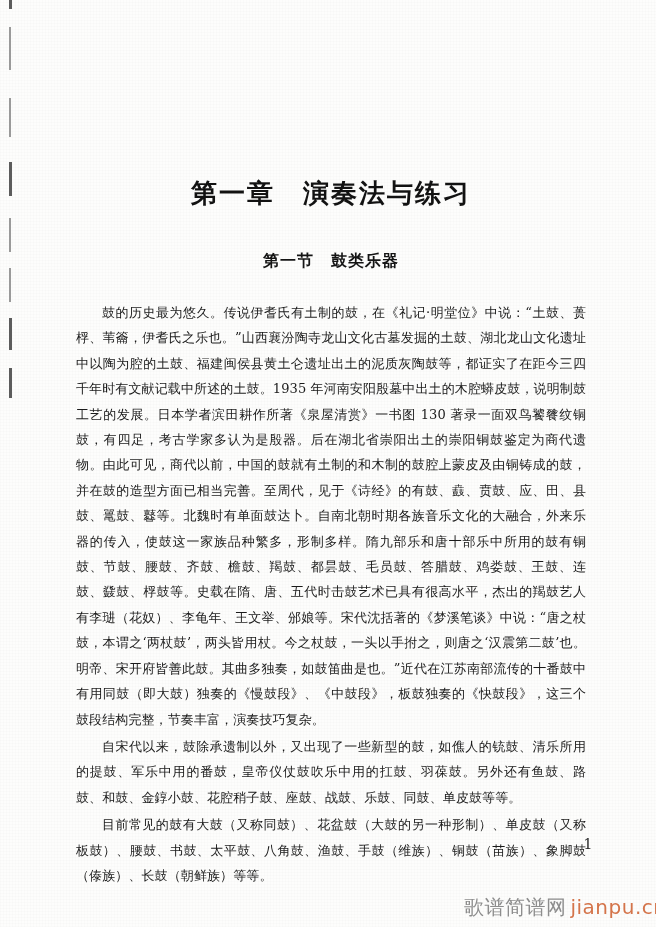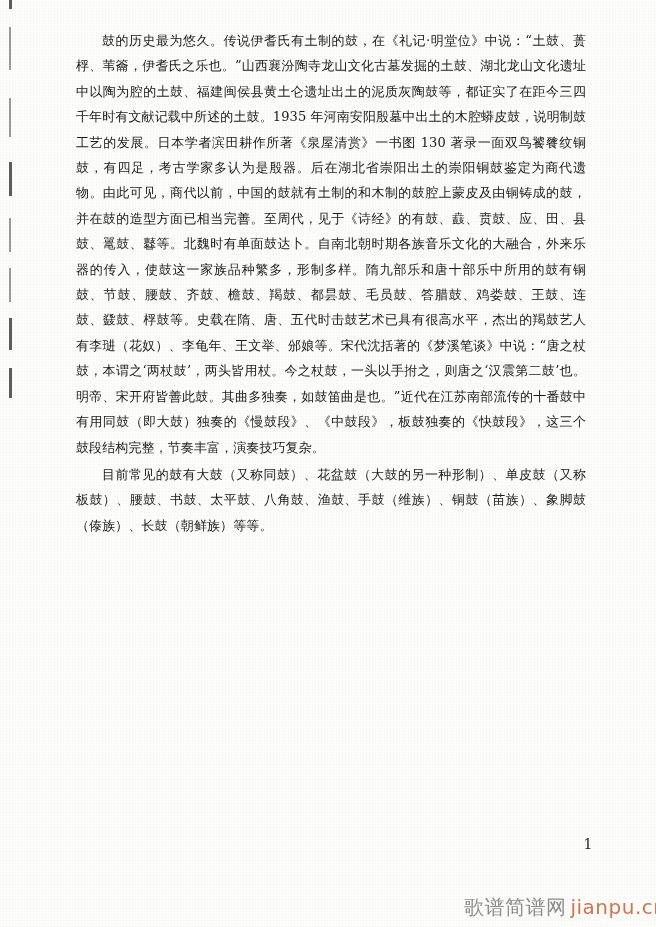--- a/index.html
+++ b/index.html
@@ -121,24 +121,27 @@
     <div class="edge-mark" style="top:98px; height:39px;"></div>
     <div class="edge-mark dark" style="top:162px;height:34px;"></div>
     <div class="edge-mark" style="top:218px;height:34px;"></div>
     <div class="edge-mark" style="top:268px;height:34px;"></div>
     <div class="edge-mark dark" style="top:318px;height:32px;"></div>
     <div class="edge-mark dark" style="top:368px;height:30px;"></div>
   </div>
 
   <div class="content">
 
+    <h1 class="chapter-title">第一章　演奏法与练习</h1>
 
+    <h2 class="section-title">第一节　鼓类乐器</h2>
 
     <p class="body-text">鼓的历史最为悠久。传说伊耆氏有土制的鼓，在《礼记·明堂位》中说：“土鼓、蒉桴、苇籥，伊耆氏之乐也。”山西襄汾陶寺龙山文化古墓发掘的土鼓、湖北龙山文化遗址中以陶为腔的土鼓、福建闽侯县黄土仑遗址出土的泥质灰陶鼓等，都证实了在距今三四千年时有文献记载中所述的土鼓。1935 年河南安阳殷墓中出土的木腔蟒皮鼓，说明制鼓工艺的发展。日本学者滨田耕作所著《泉屋清赏》一书图 130 著录一面双鸟饕餮纹铜鼓，有四足，考古学家多认为是殷器。后在湖北省崇阳出土的崇阳铜鼓鉴定为商代遗物。由此可见，商代以前，中国的鼓就有土制的和木制的鼓腔上蒙皮及由铜铸成的鼓，并在鼓的造型方面已相当完善。至周代，见于《诗经》的有鼓、鼖、贲鼓、应、田、县鼓、鼍鼓、鼛等。北魏时有单面鼓达卜。自南北朝时期各族音乐文化的大融合，外来乐器的传入，使鼓这一家族品种繁多，形制多样。隋九部乐和唐十部乐中所用的鼓有铜鼓、节鼓、腰鼓、齐鼓、檐鼓、羯鼓、都昙鼓、毛员鼓、答腊鼓、鸡娄鼓、王鼓、连鼓、鼗鼓、桴鼓等。史载在隋、唐、五代时击鼓艺术已具有很高水平，杰出的羯鼓艺人有李琎（花奴）、李龟年、王文举、邠娘等。宋代沈括著的《梦溪笔谈》中说：“唐之杖鼓，本谓之‘两杖鼓’，两头皆用杖。今之杖鼓，一头以手拊之，则唐之‘汉震第二鼓’也。明帝、宋开府皆善此鼓。其曲多独奏，如鼓笛曲是也。”近代在江苏南部流传的十番鼓中有用同鼓（即大鼓）独奏的《慢鼓段》、《中鼓段》，板鼓独奏的《快鼓段》，这三个鼓段结构完整，节奏丰富，演奏技巧复杂。</p>
 
+    <p class="body-text">自宋代以来，鼓除承遗制以外，又出现了一些新型的鼓，如僬人的铳鼓、清乐所用的提鼓、军乐中用的番鼓，皇帝仪仗鼓吹乐中用的扛鼓、羽葆鼓。另外还有鱼鼓、路鼓、和鼓、金錞小鼓、花腔稍子鼓、座鼓、战鼓、乐鼓、同鼓、单皮鼓等等。</p>
 
     <p class="body-text">目前常见的鼓有大鼓（又称同鼓）、花盆鼓（大鼓的另一种形制）、单皮鼓（又称板鼓）、腰鼓、书鼓、太平鼓、八角鼓、渔鼓、手鼓（维族）、铜鼓（苗族）、象脚鼓（傣族）、长鼓（朝鲜族）等等。</p>
 
   </div>
 
   <div class="page-number">1</div>
 
   <div class="watermark">
     <span class="wm-cn">歌谱简谱网</span><span class="wm-url">jianpu.cn</span>
   </div>

